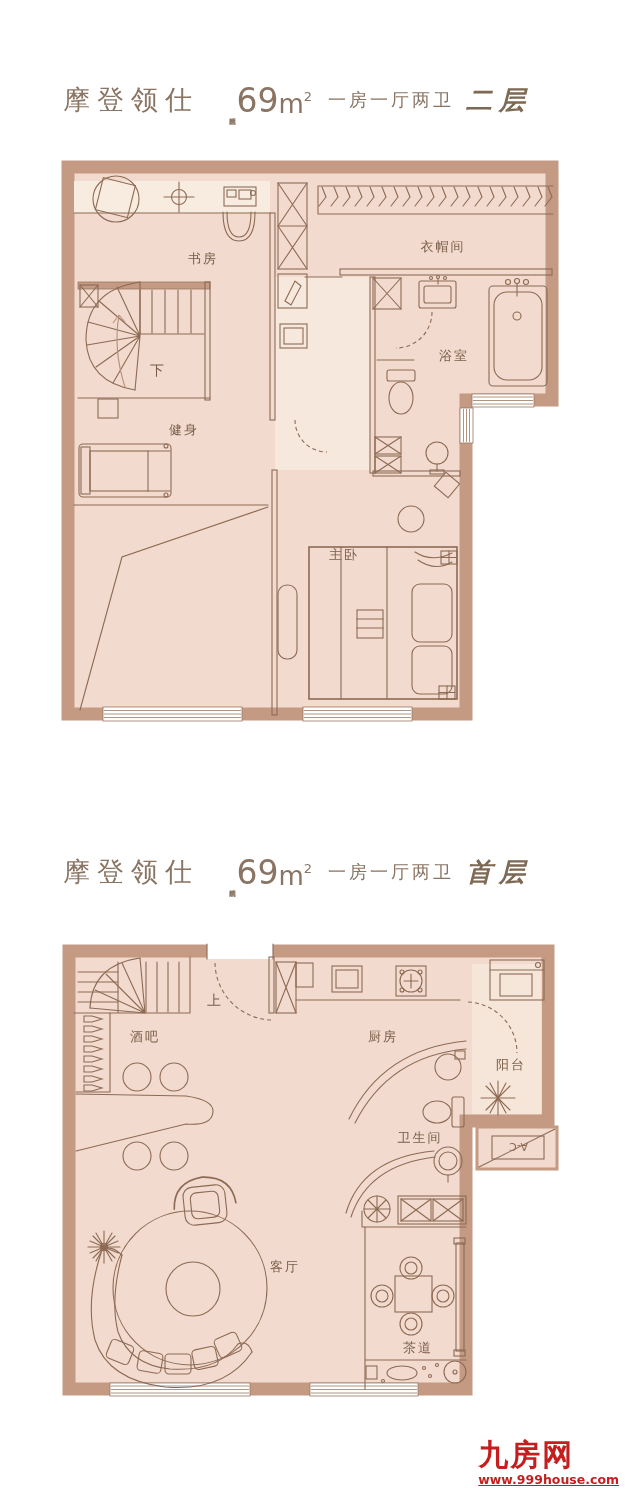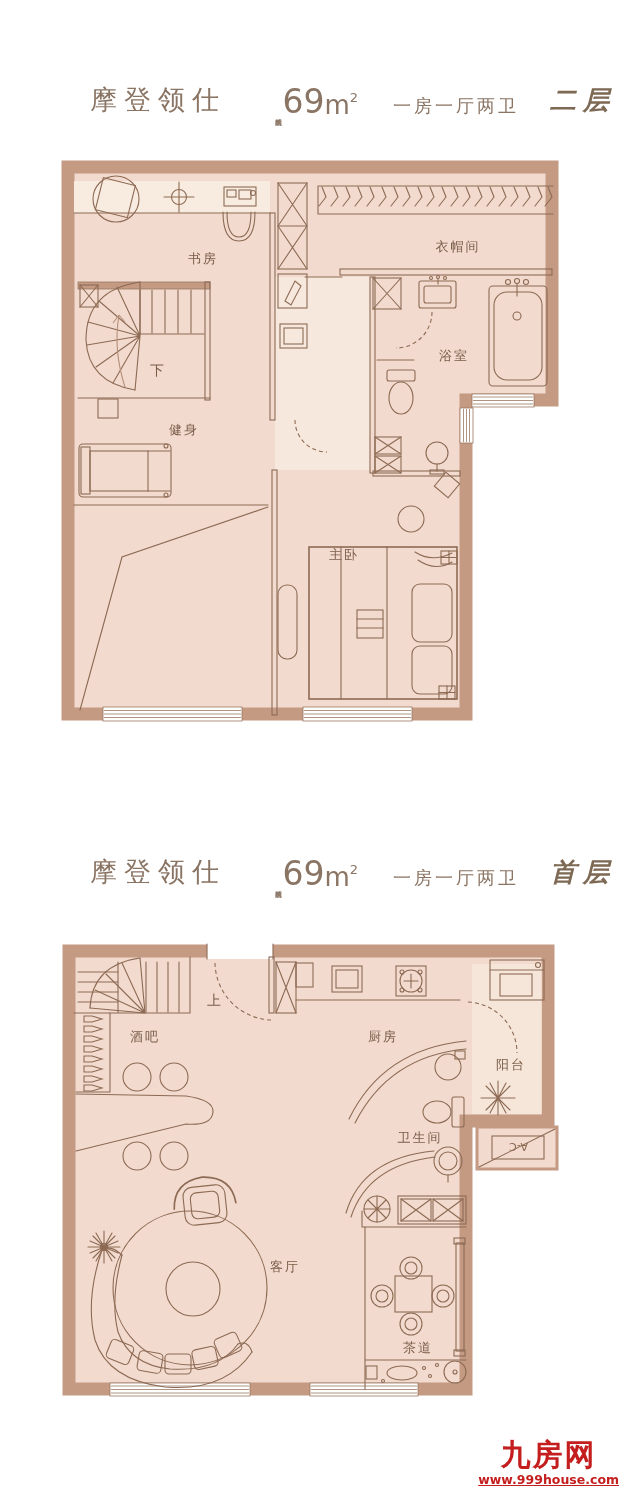--- a/index.html
+++ b/index.html
@@ -16,32 +16,32 @@
   .d{stroke:var(--ln);stroke-width:1.1;fill:none;stroke-dasharray:4 3;}
   .w{fill:#fff;stroke:#9b7862;stroke-width:.8;}
   .wl{stroke:#9b7862;stroke-width:.8;}
   .soft{stroke:#b5907a;stroke-width:1.1;fill:none;}
   .fillL{fill:var(--floor-light);stroke:none;}
   .ac-box{fill:var(--floor);stroke:var(--wall);stroke-width:3;}
   .ac-txt{font-size:11px;fill:var(--ln);font-family:"DejaVu Sans",sans-serif;}
   .lbl{position:absolute;transform:translate(-50%,-50%);font-size:13px;letter-spacing:2px;
        color:var(--lbl);white-space:nowrap;}
   .lbl-sm{font-size:14px;letter-spacing:0;}
-  .title-row{position:absolute;left:90px;display:flex;align-items:flex-end;color:var(--title);gap:19px;}
+  .title-row{position:absolute;left:63px;display:flex;align-items:center;color:var(--title);}
   .t-project{font-size:27px;letter-spacing:7px;white-space:nowrap;}
   .t-areagrp{margin-left:30px;display:flex;align-items:flex-end;}
   .t-areanote{writing-mode:vertical-rl;font-size:6.5px;line-height:1;letter-spacing:0;
               margin-bottom:4px;color:var(--title);}
   .t-areaval{font-size:33px;line-height:1;margin-left:1px;}
   .t-areaunit{font-size:26px;line-height:1;}
   .t-sup{font-size:13px;position:relative;top:-13px;}
   .t-layout{font-size:18px;letter-spacing:3px;margin-left:16px;white-space:nowrap;}
   .t-floor{font-size:26px;font-weight:bold;font-style:italic;margin-left:12px;letter-spacing:7px;
            color:var(--floor-tag);font-family:"DejaVu Serif","Liberation Serif",serif;white-space:nowrap;}
-  .wm{position:absolute;right:6px;top:1438px;text-align:center;color:var(--red);line-height:1.15;}
+  .wm{position:absolute;right:6px;top:1438px;text-align:left;color:var(--red);line-height:1.15;}
   .wm-brand{font-size:30px;font-weight:bold;letter-spacing:2px;}
   .wm-url{font-size:12.5px;font-weight:bold;text-decoration:underline;}
 </style>
 </head>
 <body>
 
 <div id="stage">
 
   <svg width="625" height="1491" viewBox="0 0 625 1491">
 
@@ -362,21 +362,21 @@
       <span class="t-areanote">建筑面积约</span>
       <span class="t-areaval">69</span>
       <span class="t-areaunit">m</span>
       <span class="t-sup">2</span>
     </span>
     <span class="t-layout">一房一厅两卫</span>
     <span class="t-floor">首层</span>
   </div>
 
   <div class="lbl" style="left:203px;top:247px;margin-top:12px;">书房</div>
-  <div class="lbl" style="left:458px;top:247px;text-align:right;">衣帽间</div>
+  <div class="lbl" style="left:443px;top:247px;text-align:right;">衣帽间</div>
   <div class="lbl" style="left:454px;top:356px;">浴室</div>
   <div class="lbl" style="left:184px;top:430px;">健身</div>
   <div class="lbl" style="left:344px;top:527px;margin-top:28px;">主卧</div>
   <div class="lbl lbl-sm" style="left:157px;top:371px;">下</div>
 
   <div class="lbl" style="left:145px;top:1037px;">酒吧</div>
   <div class="lbl" style="left:383px;top:1037px;">厨房</div>
   <div class="lbl" style="left:511px;top:1065px;">阳台</div>
   <div class="lbl" style="left:420px;top:1138px;">卫生间</div>
   <div class="lbl" style="left:285px;top:1267px;">客厅</div>

